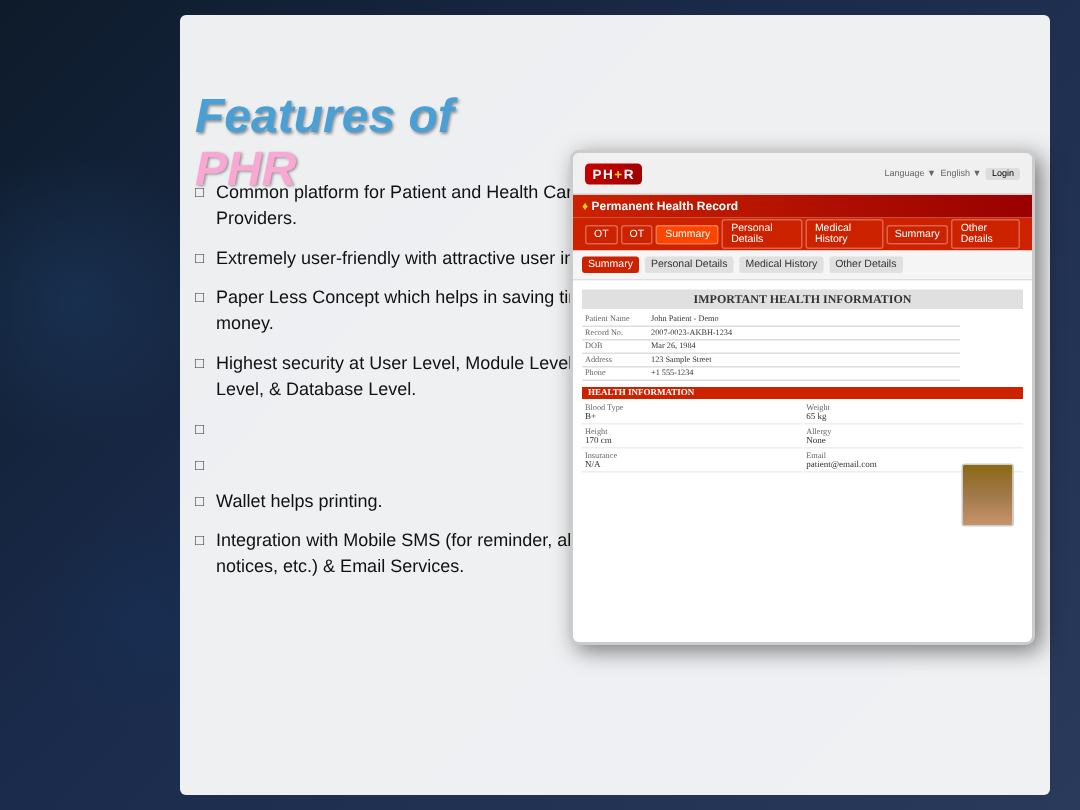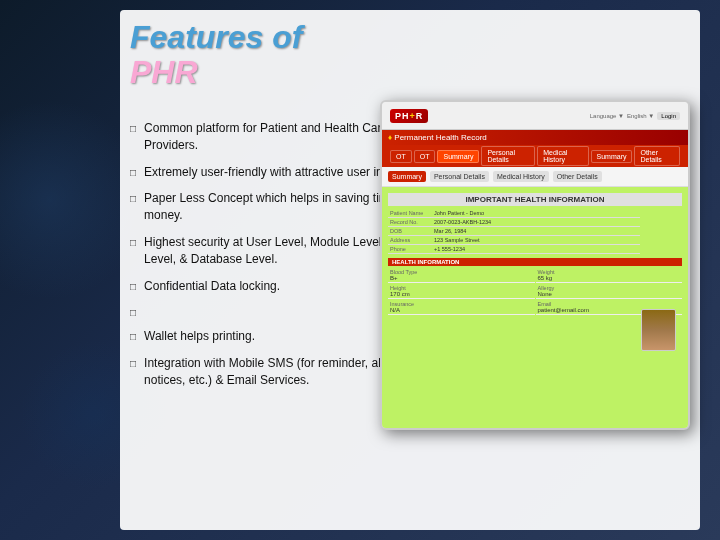--- a/index.html
+++ b/index.html
@@ -32,20 +32,21 @@
       margin-bottom: 18px;
     }
 
     .title-line1 {
       font-size: 32px;
       font-weight: bold;
       color: #4a9fd4;
       font-style: italic;
       line-height: 1.1;
       text-shadow: 1px 1px 2px rgba(0,0,0,0.4);
+      margin-top: 40px;
     }
 
     .title-line2 {
       font-size: 32px;
       font-weight: bold;
       color: #f9a8d4;
       font-style: italic;
       line-height: 1.1;
       text-shadow: 1px 1px 2px rgba(0,0,0,0.4);
     }
@@ -185,23 +186,24 @@
       right: 6px;
       top: 100px;
       width: 35px;
       height: 42px;
       background: linear-gradient(180deg, #8B6914 0%, #a0784a 50%, #c8956a 100%);
       border: 1px solid #ccc;
       border-radius: 2px;
     }
 
     .content-area {
-      background: #bef264;
+      background: #ffffff;
       padding: 6px;
       height: 100%;
+      font-family: Liberation Serif, serif;
     }
 
     .patient-record-title {
       text-align: center;
       font-size: 8px;
       color: #333;
       font-weight: bold;
       background: #e0e0e0;
       padding: 2px;
       margin-bottom: 3px;
@@ -286,21 +288,20 @@
       <span class="feature-text">Paper Less Concept which helps in saving time &amp; money.</span>
     </div>
 
     <div class="feature-item">
       <span class="bullet">□</span>
       <span class="feature-text">Highest security at User Level, Module Level, Form Level, &amp; Database Level.</span>
     </div>
 
     <div class="feature-item">
       <span class="bullet">□</span>
-      <span class="feature-text">Confidential Data locking.</span>
     </div>
 
     <div class="feature-item">
       <span class="bullet">□</span>
     </div>
 
     <div class="feature-item">
       <span class="bullet">□</span>
       <span class="feature-text">Wallet helps printing.</span>
     </div>
@@ -319,21 +320,21 @@
         PH<span>+</span>R
       </div>
       <div style="flex:1; display:flex; gap:3px; align-items:center; justify-content:flex-end;">
         <div style="font-size:6px; color:#666;">Language ▼</div>
         <div style="font-size:6px; color:#666;">English ▼</div>
         <div style="background:#ddd; padding:1px 4px; font-size:6px; border-radius:2px;">Login</div>
       </div>
     </div>
 
     <div style="background: linear-gradient(90deg, #cc2200, #990000); padding:3px 6px; display:flex; align-items:center; gap:6px;">
-      <div style="color:white; font-size:8px; font-weight:normal;">
+      <div style="color:white; font-size:8px; font-weight:bold;">
         <span style="color:#ffcc00;">♦</span> Permanent Health Record
       </div>
     </div>
 
     <div class="phr-nav">
       <div class="nav-btn">OT</div>
       <div class="nav-btn">OT</div>
       <div class="nav-btn active">Summary</div>
       <div class="nav-btn">Personal Details</div>
       <div class="nav-btn">Medical History</div>

